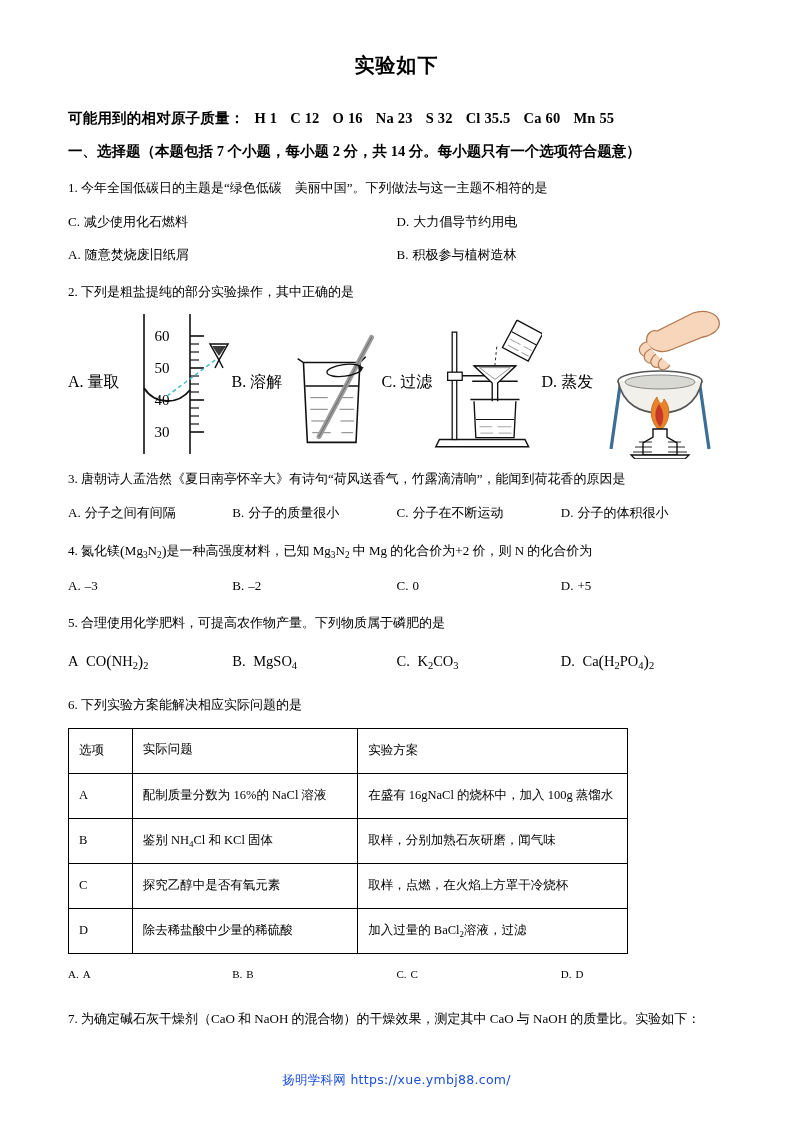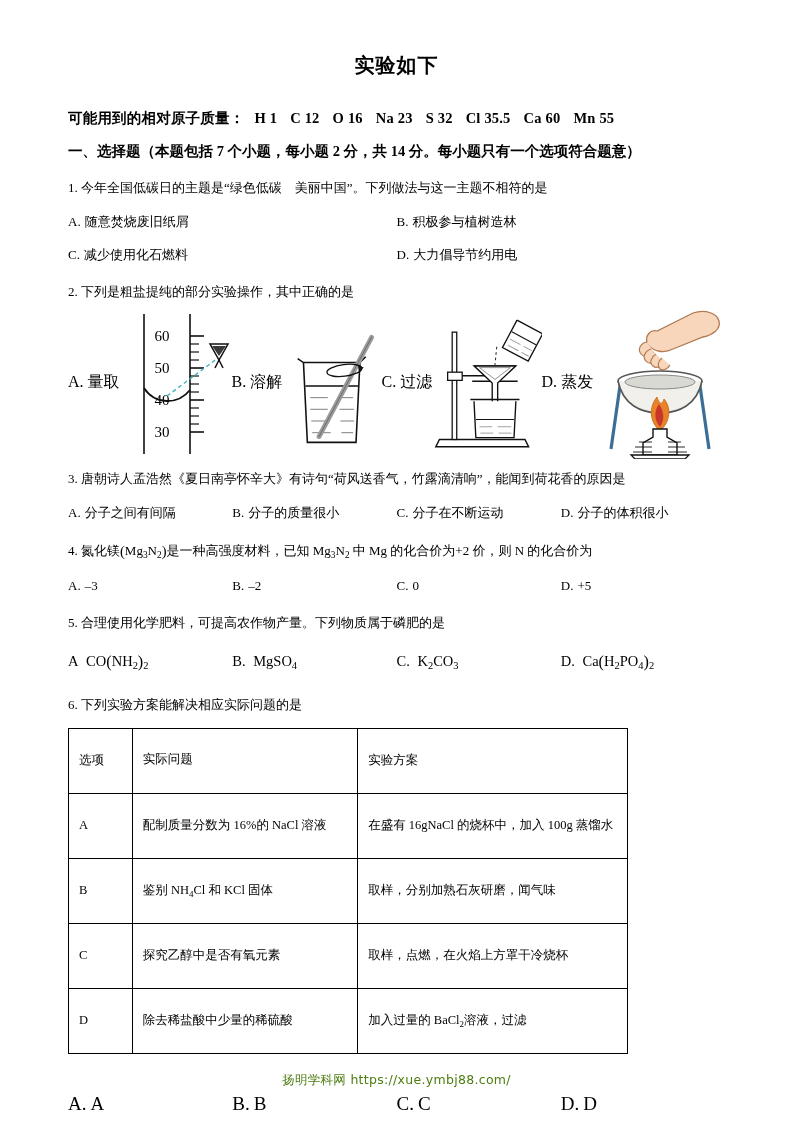--- a/index.html
+++ b/index.html
@@ -97,48 +97,48 @@
 
   
   .exp-table {
     border-collapse: collapse;
     margin-top: 12px;
     width: 560px;
     font-size: 12.5px;
   }
   .exp-table th, .exp-table td {
     border: 1px solid #000;
-    padding: 15px 10px;
+    padding: 5px 10px;
     text-align: left;
     font-weight: normal;
     vertical-align: middle;
     height: 34px;
   }
   .exp-table .c-opt { width: 46px; }
   .exp-table .c-prob { width: 222px; font-family: Liberation Mono, monospace; }
   .exp-table .c-plan { width: 270px; }
 
   .opts-abcd {
     display: flex;
-    font-size: 19px;
-    margin-top: 35px;
+    font-size: 11px;
+    margin-top: 12px;
     align-items: center;
   }
   .opts-abcd .opt { width: 25%; }
 
   
   .watermark {
     position: absolute;
     left: 0;
     right: 0;
     bottom: 33px;
     text-align: center;
     font-family: "DejaVu Sans", "Liberation Sans", sans-serif;
     font-size: 12.5px;
-    color: #4d7c0f;
+    color: #1d4ed8;
     letter-spacing: 0.3px;
   }
 </style>
 </head>
 <body>
 
 <div class="page">
 
   <h1 class="doc-title">实验如下</h1>
 
@@ -148,32 +148,32 @@
 
   <div class="section-head">一、选择题（本题包括 7 个小题，每小题 2 分，共 14 分。每小题只有一个选项符合题意）</div>
 
   <div class="q">
     <div class="q-stem">
       <span>1.</span>
       <span>今年全国低碳日的主题是“绿色低碳　美丽中国”。下列做法与这一主题不相符的是</span>
     </div>
     <div class="opts two-col">
       <div class="opt">
+        <span class="opt-letter">C.</span><span>减少使用化石燃料</span>
+      </div>
+      <div class="opt">
+        <span class="opt-letter">D.</span><span>大力倡导节约用电</span>
+      </div>
+    </div>
+    <div class="opts two-col">
+      <div class="opt">
         <span class="opt-letter">A.</span><span>随意焚烧废旧纸屑</span>
       </div>
       <div class="opt">
         <span class="opt-letter">B.</span><span>积极参与植树造林</span>
-      </div>
-    </div>
-    <div class="opts two-col">
-      <div class="opt">
-        <span class="opt-letter">C.</span><span>减少使用化石燃料</span>
-      </div>
-      <div class="opt">
-        <span class="opt-letter">D.</span><span>大力倡导节约用电</span>
       </div>
     </div>
   </div>
 
   <div class="q">
     <div class="q-stem">
       <span>2.</span>
       <span>下列是粗盐提纯的部分实验操作，其中正确的是</span>
     </div>
 

